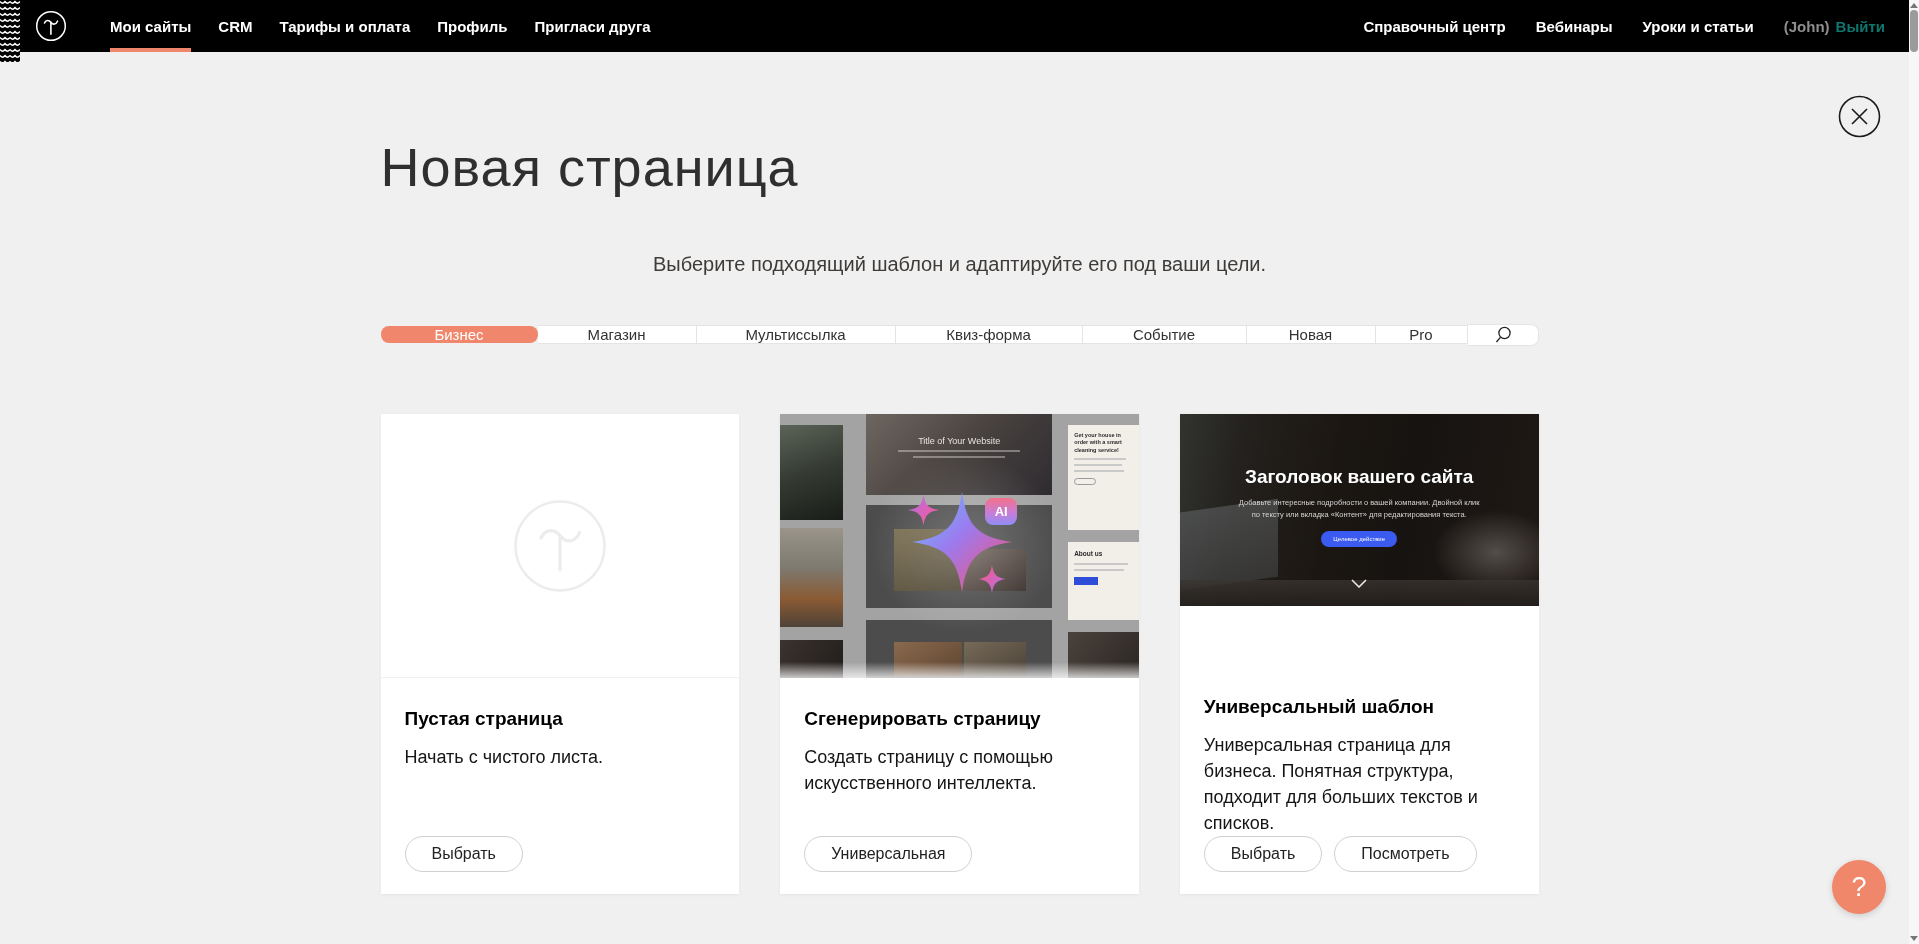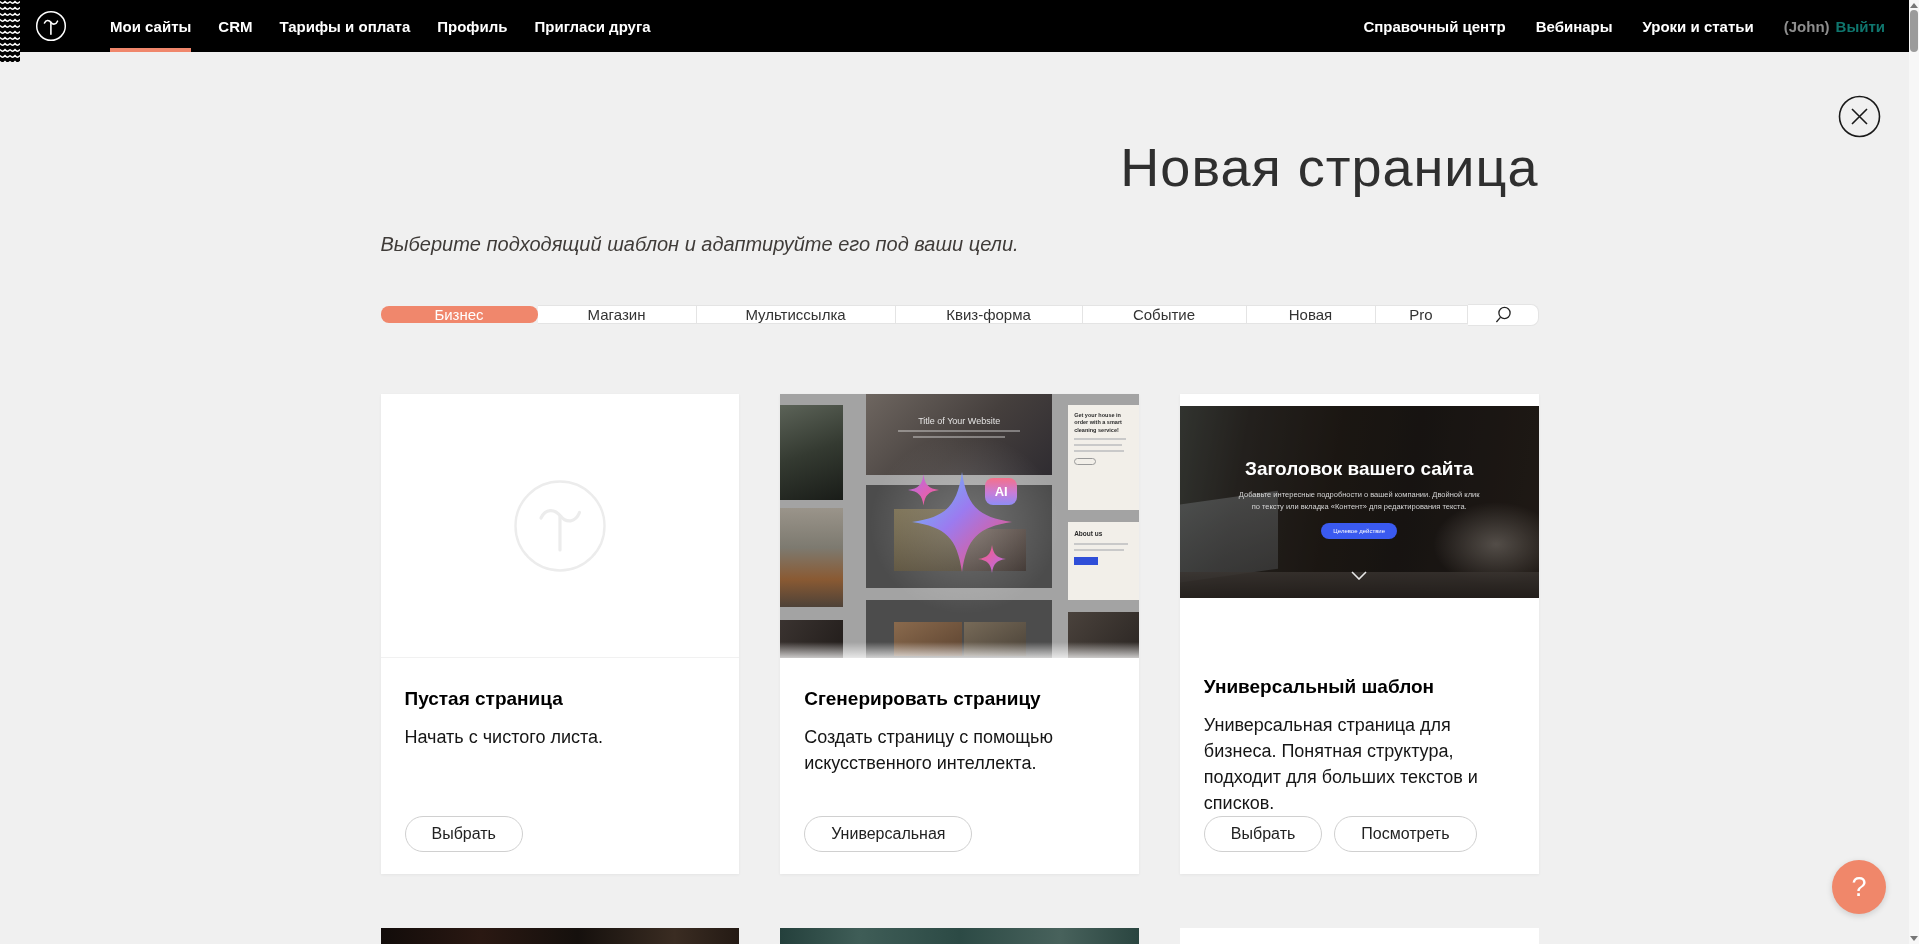--- a/index.html
+++ b/index.html
@@ -24,22 +24,22 @@
   .sb-up, .sb-down { position:absolute; left:1px; width:0; height:0; cursor:pointer; }
   .sb-up { top:3px; border-left:4px solid transparent; border-right:4px solid transparent; border-bottom:5px solid #777; }
   .sb-down { bottom:3px; border-left:4px solid transparent; border-right:4px solid transparent; border-top:5px solid #777; }
 
   
   .close-btn { position:absolute; left:1838px; top:95px; width:43px; height:43px; border-radius:50%; border:none; background:transparent; cursor:pointer; padding:0; }
   .help-btn { position:absolute; left:1832px; top:860px; width:54px; height:54px; border-radius:50%; border:none; background:#f0876a; color:#fff; font-size:27px; font-weight:400; cursor:pointer; box-shadow:0 2px 6px rgba(0,0,0,.15); font-family:"Liberation Sans",sans-serif; }
 
   
   main { width:1158px; margin:0 auto; padding-top:86px; }
-  h1.page-title { font-size:54px; line-height:58px; font-weight:200; letter-spacing:1px; color:#2f2f2f; text-align:right; }
-  .subtitle { margin-top:36px; font-size:20px; line-height:24px; font-weight:300; color:#3f3b38; text-align:left;font-style:italic; }
+  h1.page-title { font-size:54px; line-height:58px; font-weight:200; letter-spacing:1px; color:#2f2f2f; text-align:left; }
+  .subtitle { margin-top:56px; font-size:20px; line-height:24px; font-weight:300; color:#3f3b38; text-align:center; }
 
   
   .tabs { margin-top:31px; display:flex; height:55px;align-items:center; }
   .tab { background:#fff; border:1px solid #e4e4e4; border-left:none; display:flex; align-items:center; justify-content:center; font-size:15px; color:#333; cursor:pointer; }
   .tab.w1{width:157px} .tab.w2{width:159px} .tab.w3{width:199px} .tab.w4{width:187px}
   .tab.w5{width:164px} .tab.w6{width:129px} .tab.w7{width:92px} .tab.w8{width:71px; border-radius:0 8px 8px 0;}
   .tab.active { background:#f0876c; color:#fff; border:none; border-radius:8px; }
 
   
   .cards { display:flex; gap:41px; margin-top:52px; }
@@ -80,21 +80,21 @@
   .glow { position:absolute; left:90px; top:40px; width:190px; height:180px; background:radial-gradient(closest-side,rgba(255,255,255,.22),transparent); pointer-events:none; }
   .spark { position:absolute; pointer-events:none; }
   .spark-big { left:132px; top:78px; width:100px; height:100px; }
   .spark-s1  { left:128px; top:79px; width:31px; height:34px; }
   .spark-s2  { left:198px; top:151px; width:28px; height:28px; }
   .ai-badge { position:absolute; left:205px; top:84px; width:32px; height:27px; border-radius:8px; background:linear-gradient(180deg,#f5708a 0%,#c77dd8 55%,#8f8df5 100%); color:#fff; font-size:13px; font-weight:700; display:flex; align-items:center; justify-content:center; }
   .fade-bottom { position:absolute; left:0; right:0; bottom:0; height:16px; background:linear-gradient(transparent,rgba(255,255,255,.75)); pointer-events:none; }
 
   
   .preview-universal { background:#fff; }
-  .hero { position:absolute; left:0; top:12px; right:0; height:192px; overflow:hidden;
+  .hero { position:absolute; left:0; top:0; right:0; height:192px; overflow:hidden;
           background:radial-gradient(ellipse 90px 60px at 88% 72%, rgba(216,207,196,.5), transparent 70%),
                      linear-gradient(100deg,#4a4f48 0%,#33302b 18%,#262019 42%,#1f1b18 62%,#2c241d 100%); }
   .laptop { position:absolute; left:-6px; bottom:22px; width:104px; height:78px; background:linear-gradient(180deg,#9aa0a2,#6f7375); transform:skewY(-8deg); opacity:.55; }
   .desk { position:absolute; left:0; bottom:0; width:100%; height:26px; background:linear-gradient(180deg,#57504a,#352f2a); opacity:.8; }
   .hero-veil { position:absolute; inset:0; background:rgba(10,8,8,.38); }
   .hero-content { position:absolute; inset:0; text-align:center; }
   .hero-title { margin-top:52px; color:#fff; font-size:19px; font-weight:700; }
   .hero-sub { width:246px; margin:9px auto 0; color:#d4d4d4; font-size:7.5px; line-height:1.55; }
   .hero-btn { display:block; width:76px; height:16px; margin:11px auto 0; border:none; border-radius:8px; background:#3a5af0; color:#fff; font-size:6px; line-height:16px; cursor:pointer; font-family:"Liberation Sans",sans-serif; }
   .hero-chevron { position:absolute; left:50%; bottom:18px; transform:translateX(-50%); }

